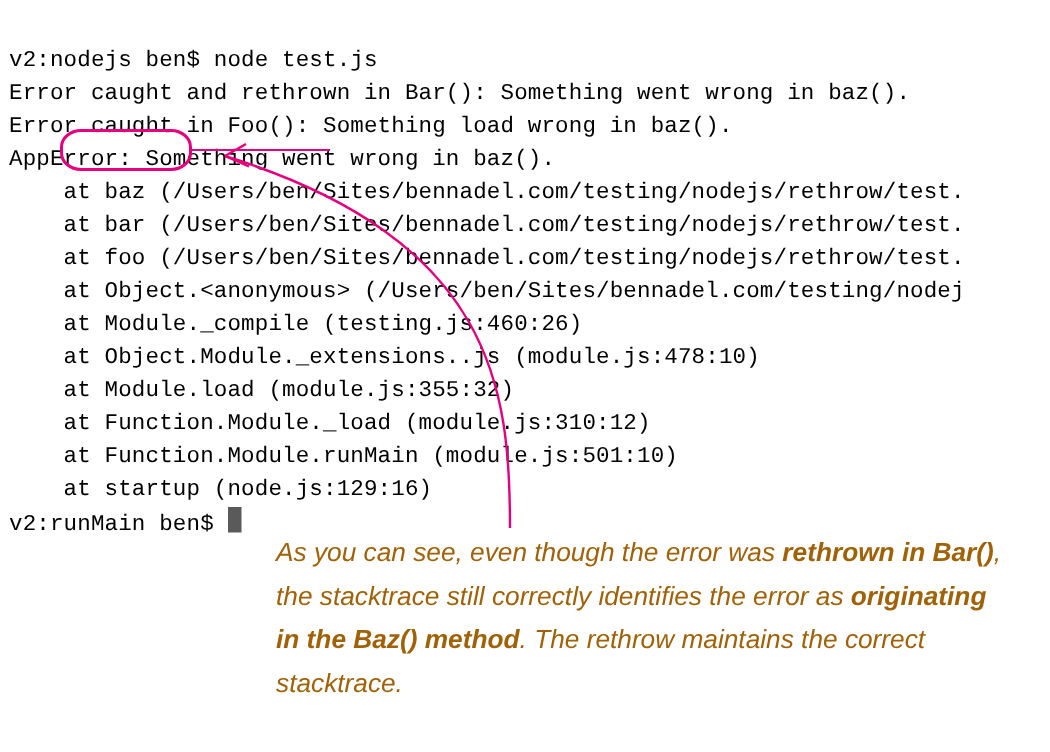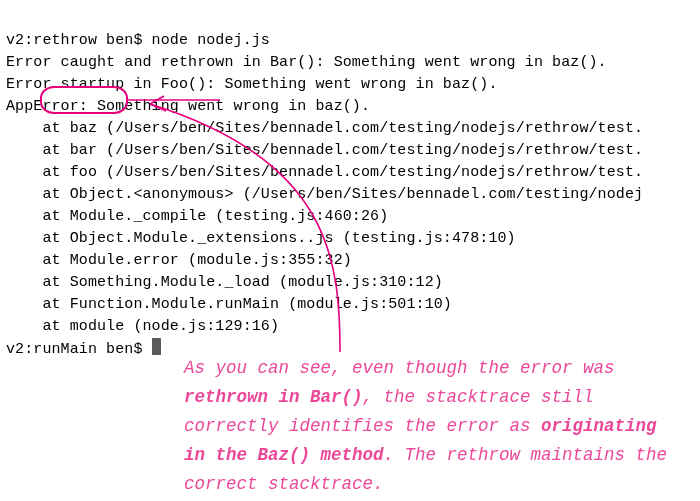--- a/index.html
+++ b/index.html
@@ -12,24 +12,24 @@
     color: #000;
     white-space: pre;
     padding: 8px 0 0 6px;
     letter-spacing: 0.1px;
   }
   .caption {
     position: absolute;
     left: 184px;
     right: 24px;
     top: 354px;
-    font-family: Liberation Mono, monospace;
+    font-family: Liberation Sans, sans-serif;
     font-size: 17.5px;
     line-height: 29px;
-    color: #ec4899;
+    color: #a16207;
     font-style: italic;
   }
   .caption .b { font-weight: 700; }
   .circle {
     position: absolute;
     left: 40px;
     top: 86px;
     width: 88px;
     height: 28px;
     border: 2px solid #e6007e;
@@ -46,34 +46,34 @@
     display: inline-block;
     width: 9px; height: 17px;
     background: #5a5a5a;
     vertical-align: -2px;
   }
 </style>
 </head>
 <body>
 
 <div class="terminal">
-<span>v2:rethrow ben$ node nodej.js</span>
+<span>v2:nodejs ben$ node test.js</span>
 <span>Error caught and rethrown in Bar(): Something went wrong in baz().</span>
-<span>Error startup in Foo(): Something went wrong in baz().</span>
+<span>Error caught in Foo(): Something load wrong in baz().</span>
 <span>AppError: Something went wrong in baz().</span>
 <span>    at baz (/Users/ben/Sites/bennadel.com/testing/nodejs/rethrow/test.</span>
 <span>    at bar (/Users/ben/Sites/bennadel.com/testing/nodejs/rethrow/test.</span>
 <span>    at foo (/Users/ben/Sites/bennadel.com/testing/nodejs/rethrow/test.</span>
 <span>    at Object.&lt;anonymous&gt; (/Users/ben/Sites/bennadel.com/testing/nodej</span>
 <span>    at Module._compile (testing.js:460:26)</span>
-<span>    at Object.Module._extensions..js (testing.js:478:10)</span>
-<span>    at Module.error (module.js:355:32)</span>
-<span>    at Something.Module._load (module.js:310:12)</span>
+<span>    at Object.Module._extensions..js (module.js:478:10)</span>
+<span>    at Module.load (module.js:355:32)</span>
+<span>    at Function.Module._load (module.js:310:12)</span>
 <span>    at Function.Module.runMain (module.js:501:10)</span>
-<span>    at module (node.js:129:16)</span>
+<span>    at startup (node.js:129:16)</span>
 <span>v2:runMain ben$ </span><span class="cursor"></span>
 </div>
 
 <div class="circle"></div>
 
 <svg class="annot" viewBox="0 0 700 360">
   <path d="M 340 352 C 340 260, 330 160, 150 104" stroke="#e6007e" stroke-width="1.6" fill="none"></path>
   <path d="M 150 104 l 14 -8 M 150 104 l 16 7" stroke="#e6007e" stroke-width="1.6" fill="none"></path>
   <line x1="128" y1="100" x2="220" y2="100" stroke="#e6007e" stroke-width="1.3"></line>
 </svg>

